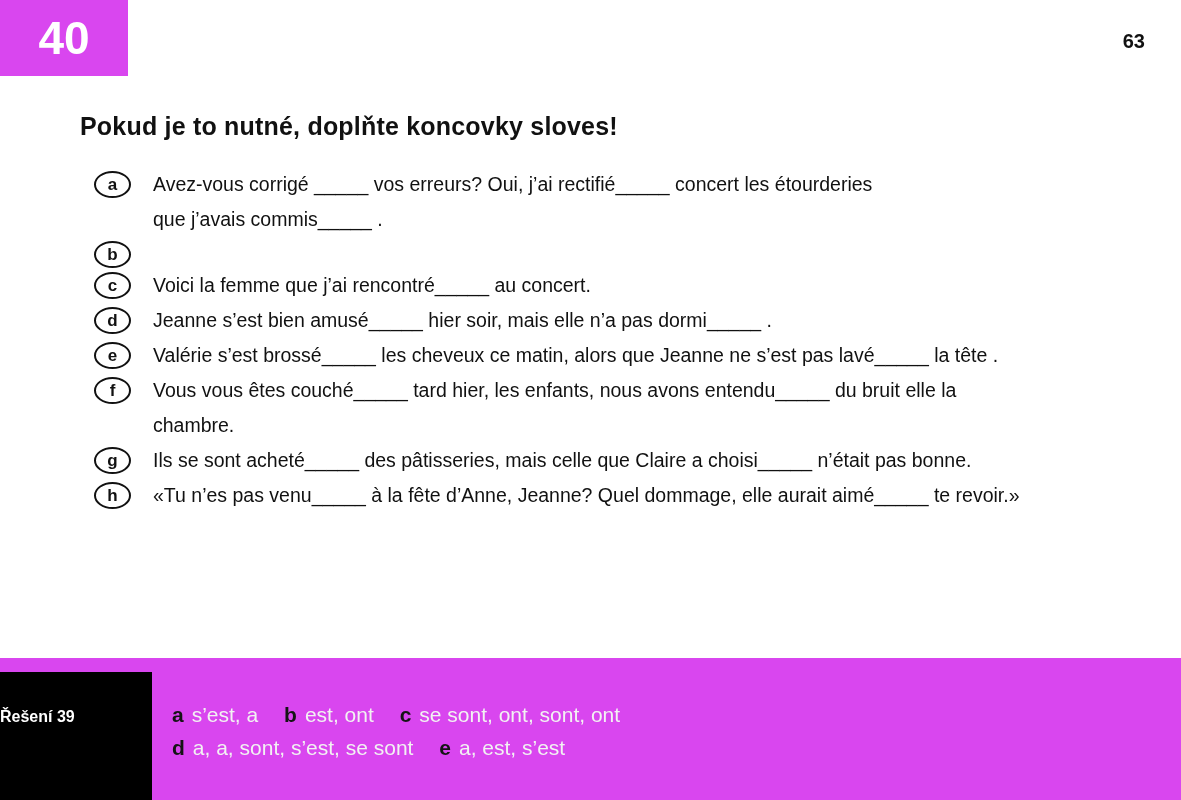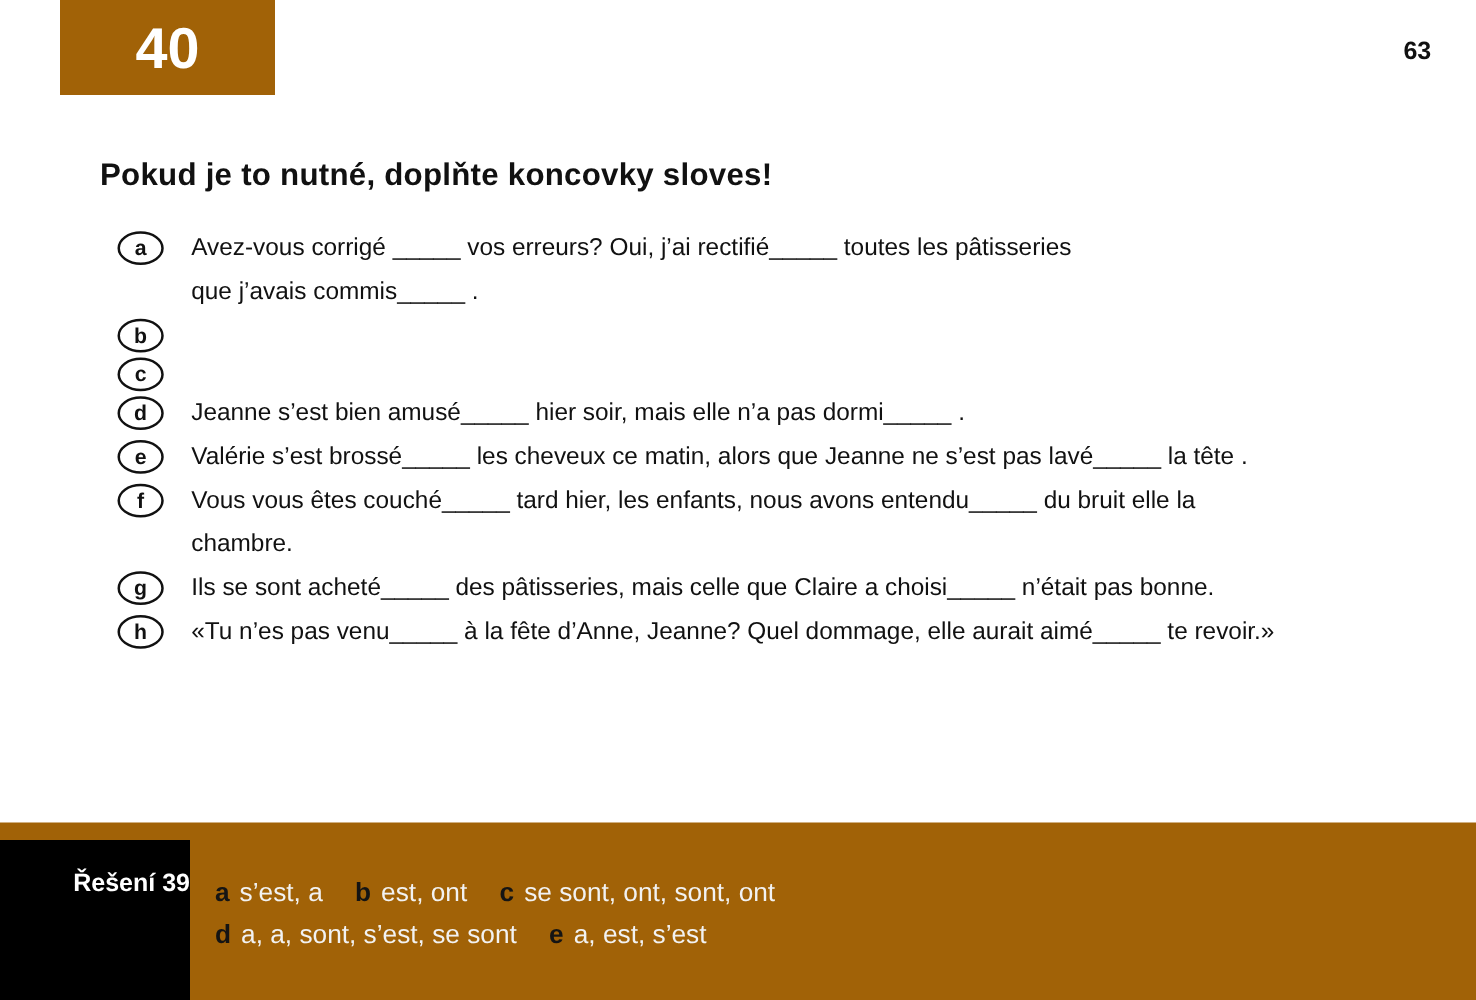--- a/index.html
+++ b/index.html
@@ -8,38 +8,37 @@
     position: relative;
     background: #ffffff;
     font-family: "Liberation Sans", sans-serif;
     color: #111111;
     overflow: hidden;
   }
 
   .exercise-badge {
     position: absolute;
     top: 0; left: 0;
-    width: 172px; height: 76px;
-    background: #a16207;
+    width: 128px; height: 76px;
+    background: #d946ef;
     color: #ffffff;
     display: flex; align-items: center; justify-content: center;
-    font-size: 46px; font-weight: bold; margin-left: 48px;
+    font-size: 46px; font-weight: bold;
   }
 
   .page-number {
     position: absolute;
     top: 30px; right: 36px;
     font-size: 20px; font-weight: bold;
   }
 
   .content {
     position: absolute;
     top: 112px; left: 80px;
     width: 1070px;
-    margin-top: 14px;
   }
 
   .page-title {
     font-size: 25px;
     font-weight: bold;
     margin-bottom: 26px;
     letter-spacing: 0.2px;
   }
 
   .items { margin-left: 14px; }
@@ -61,35 +60,35 @@
     font-size: 19.5px;
     line-height: 35px;
     white-space: pre-wrap;
     max-width: 960px;
   }
 
   .footer-bar {
     position: absolute;
     left: 0; bottom: 0;
     width: 1181px; height: 142px;
-    background: #a16207;
+    background: #d946ef;
   }
 
   .solutions-box {
     position: absolute;
     left: 0; bottom: 0;
     width: 152px; height: 128px;
     background: #000000;
     color: #ffffff;
   }
 
   .solutions-label {
-    margin-top: 24px;
-    text-align: right;
-    font-size: 20px;
+    margin-top: 36px;
+    text-align: left;
+    font-size: 16px;
     font-weight: bold;
   }
 
   .answers {
     position: absolute;
     left: 172px; top: 40px;
     font-size: 21px;
     line-height: 33px;
     color: #f2f2f2;
   }
@@ -113,30 +112,31 @@
 
 <div class="page-number">63</div>
 
 <div class="content">
   <div class="page-title">Pokud je to nutné, doplňte koncovky sloves!</div>
 
   <div class="items">
 
     <div class="item">
       <div class="item-bullet">a</div>
-      <div class="item-text">Avez-vous corrigé _____ vos erreurs? Oui, j’ai rectifié_____ toutes les pâtisseries
+      <div class="item-text">Avez-vous corrigé _____ vos erreurs? Oui, j’ai rectifié_____ concert les étourderies
 que j’avais commis_____ .</div>
     </div>
 
     <div class="item">
       <div class="item-bullet">b</div>
     </div>
 
     <div class="item">
       <div class="item-bullet">c</div>
+      <div class="item-text">Voici la femme que j’ai rencontré_____ au concert.</div>
     </div>
 
     <div class="item">
       <div class="item-bullet">d</div>
       <div class="item-text">Jeanne s’est bien amusé_____ hier soir, mais elle n’a pas dormi_____ .</div>
     </div>
 
     <div class="item">
       <div class="item-bullet">e</div>
       <div class="item-text">Valérie s’est brossé_____ les cheveux ce matin, alors que Jeanne ne s’est pas lavé_____ la tête .</div>

